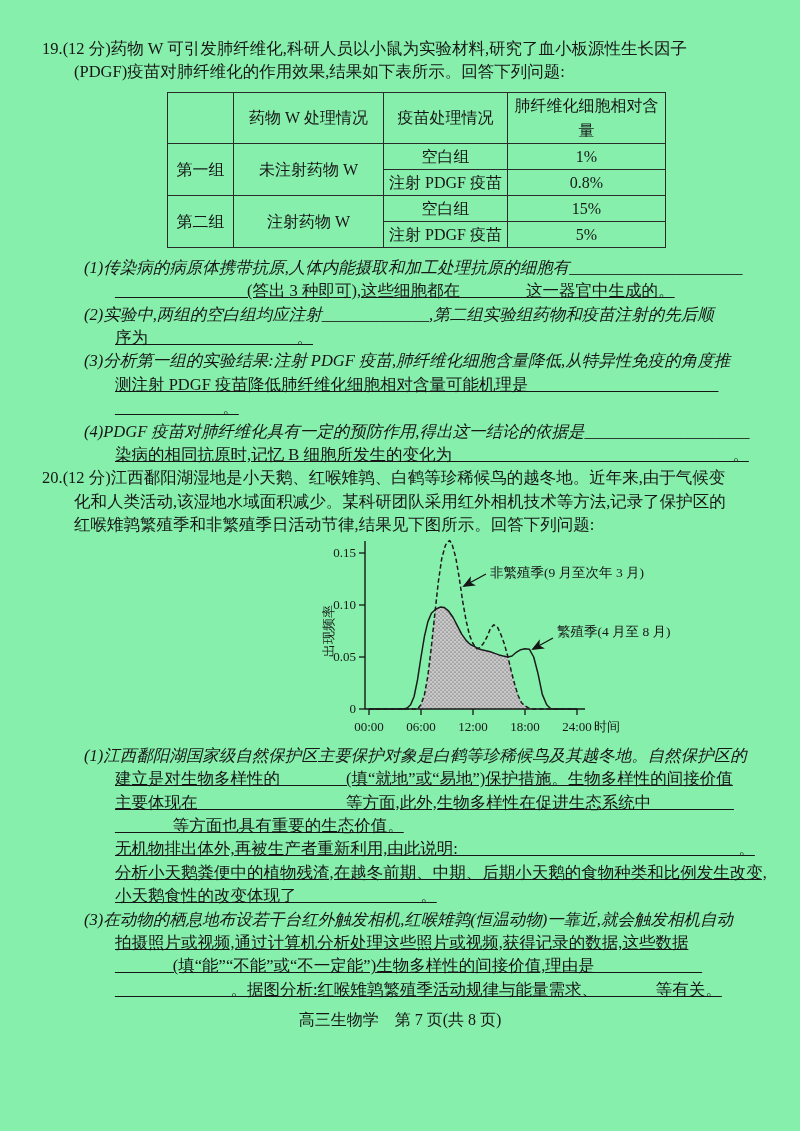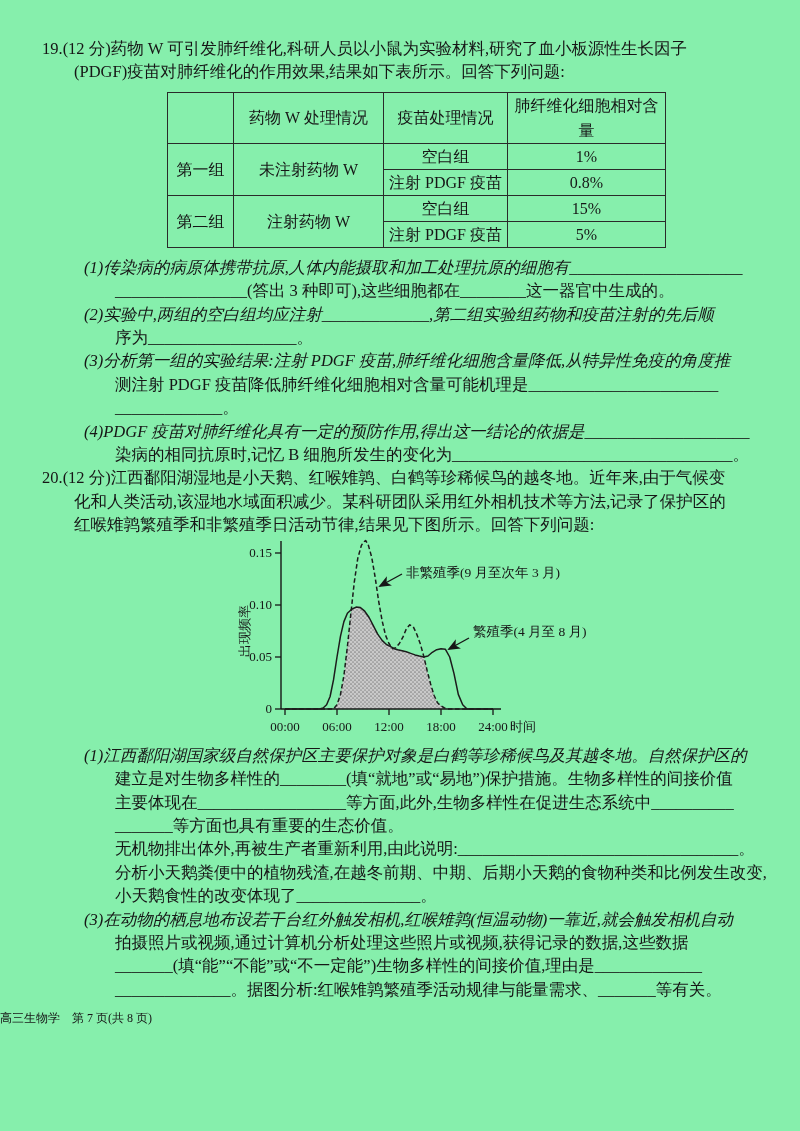--- a/index.html
+++ b/index.html
@@ -11,41 +11,41 @@
     color: #161616;
     font-family: "Liberation Serif", "DejaVu Serif", serif;
     font-size: 16.5px;
     overflow: hidden;
     padding-top: 37px;
   }
   .line { line-height: 23.4px; white-space: nowrap; overflow: hidden; letter-spacing: 0; }
   .l0 { padding-left: 42px; }   
   .l1 { padding-left: 74px; }   
   .p0 { padding-left: 84px; font-style: italic; }   
-  .p1 { padding-left: 115px; }  
+  .p1 { padding-left: 115px; text-decoration: underline; }  
   .qtable {
     border-collapse: collapse;
     margin: 8px 0 8px 167px;
     font-size: 16px;
     color:#161616;
     border-radius:7px;
   }
   .qtable td, .qtable th {
     border: 1.3px solid #2a2a2a;
     text-align: center;
     vertical-align: middle;
     font-weight: normal;
     padding: 0 4px;
     height: 26px;
     line-height: 25px;
   }
   .qtable th { height: 27px; }
-  .chart-wrap { margin-left: 238px; margin-top: 2px; height: 205px; }
+  .chart-wrap { margin-left: 238px; margin-top: 2px; height: 205px; text-align: center; }
   svg text { font-family: "Liberation Serif", "DejaVu Serif", serif; fill:#161616; }
-  .footer { margin-top: 9px; font-size: 12px; }
+  .footer { text-align: center; margin-top: 9px; font-size: 16px; }
 </style>
 </head>
 <body>
 
 <div class="page">
 
   <div>
     <div class="line l0">19.(12 分)药物 W 可引发肺纤维化,科研人员以小鼠为实验材料,研究了血小板源性生长因子</div>
     <div class="line l1">(PDGF)疫苗对肺纤维化的作用效果,结果如下表所示。回答下列问题:</div>
 

